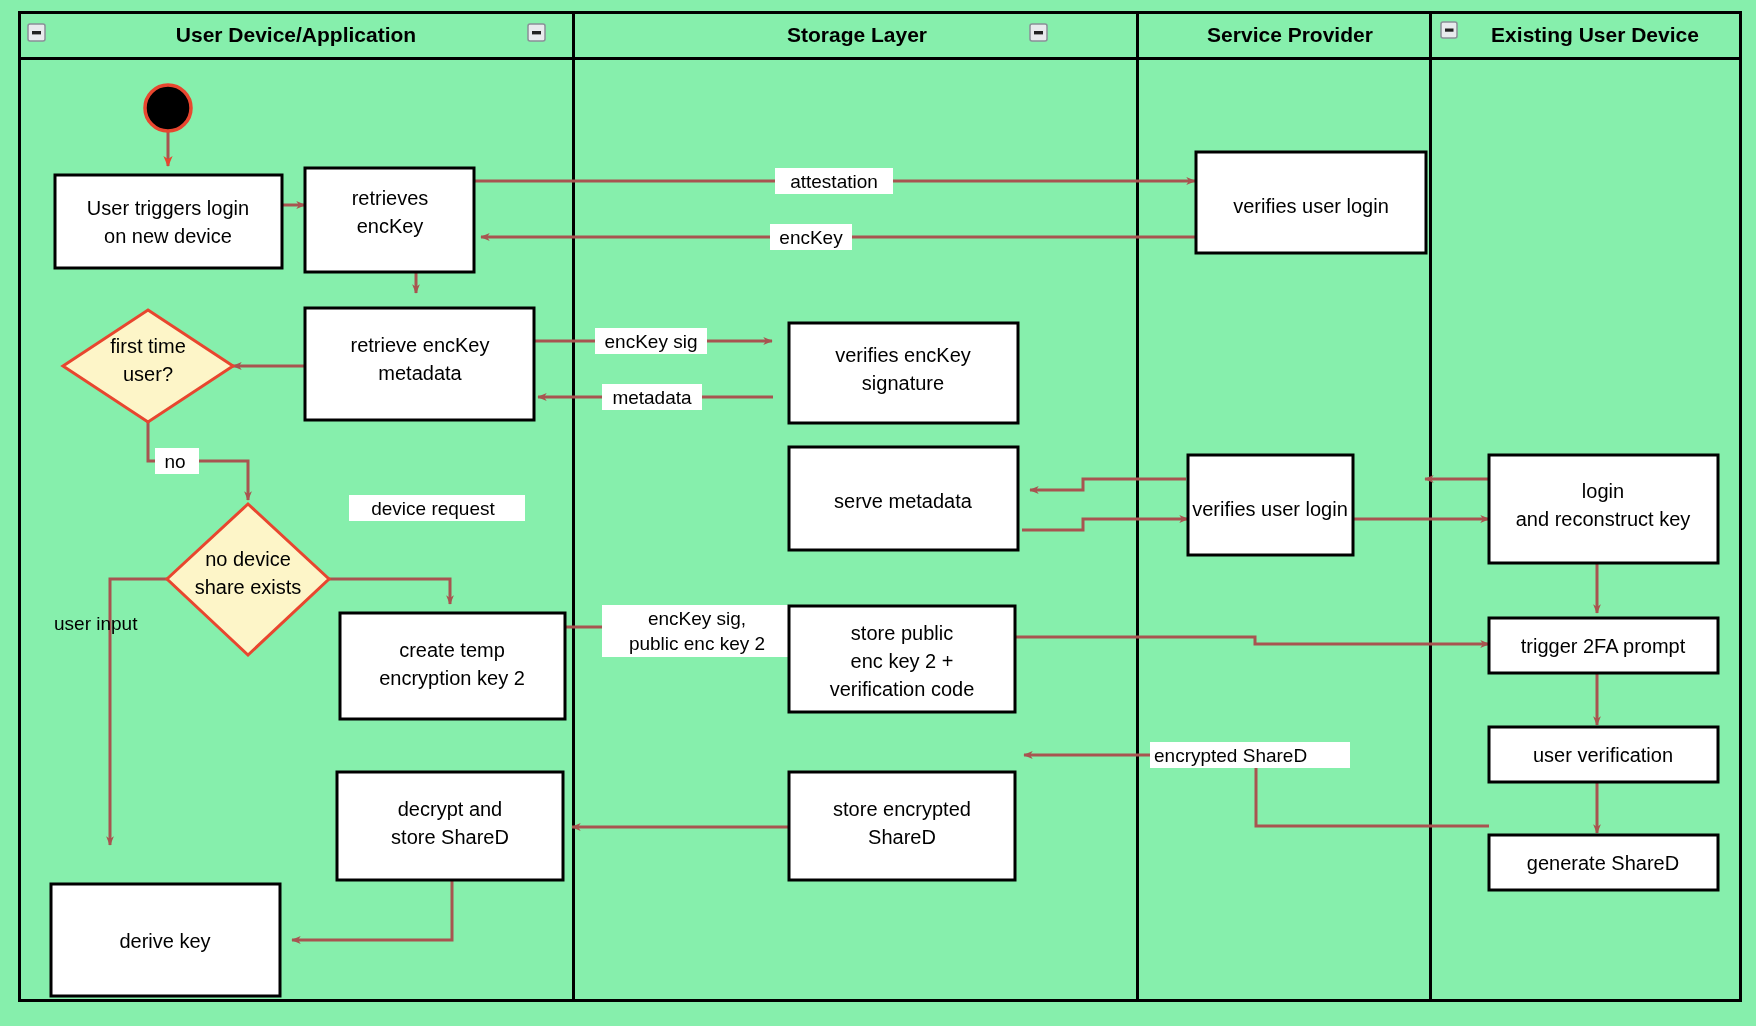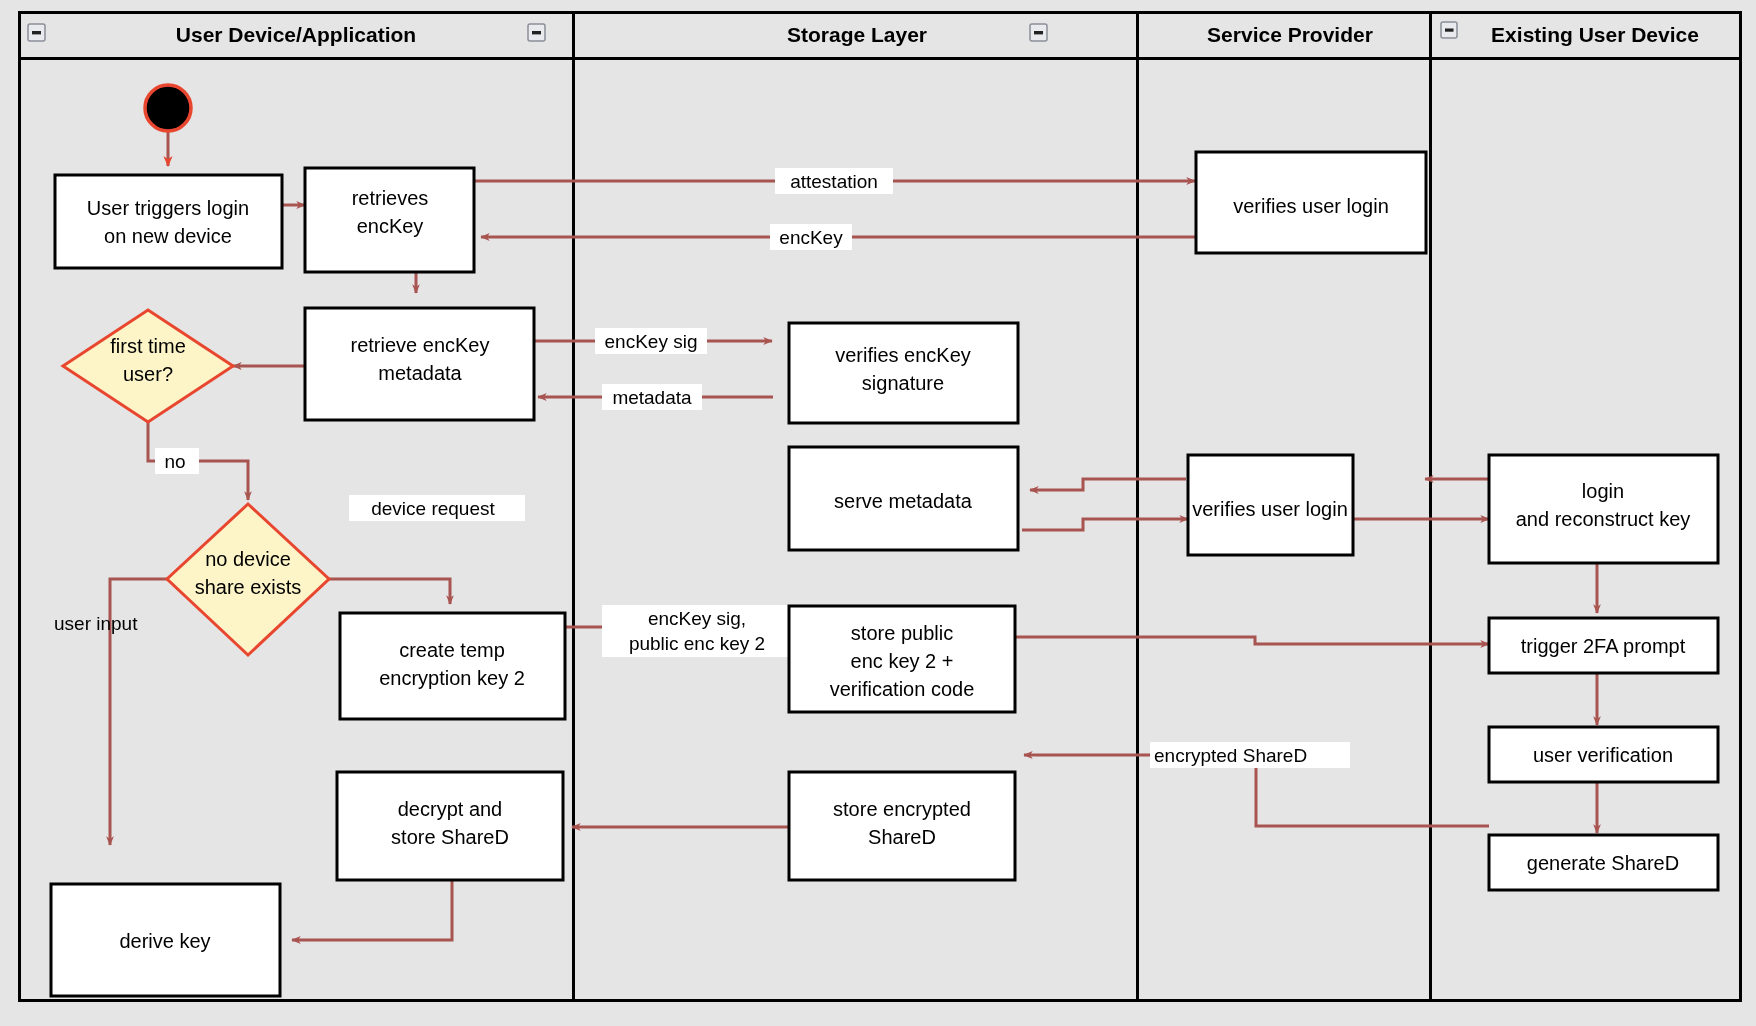--- a/index.html
+++ b/index.html
@@ -9,21 +9,21 @@
     background: #ffffff;
     width: 1756px;
     height: 1026px;
     overflow: hidden;
     font-family: "Liberation Sans", sans-serif;
   }
   #canvas {
     position: relative;
     width: 1756px;
     height: 1026px;
-    background: #e5e5e5;
+    background: #86efac;
   }
   svg#diagram {
     position: absolute;
     left: 0;
     top: 0;
     width: 1756px;
     height: 1026px;
   }
   .lane-title {
     font-family: "Liberation Sans", sans-serif;

